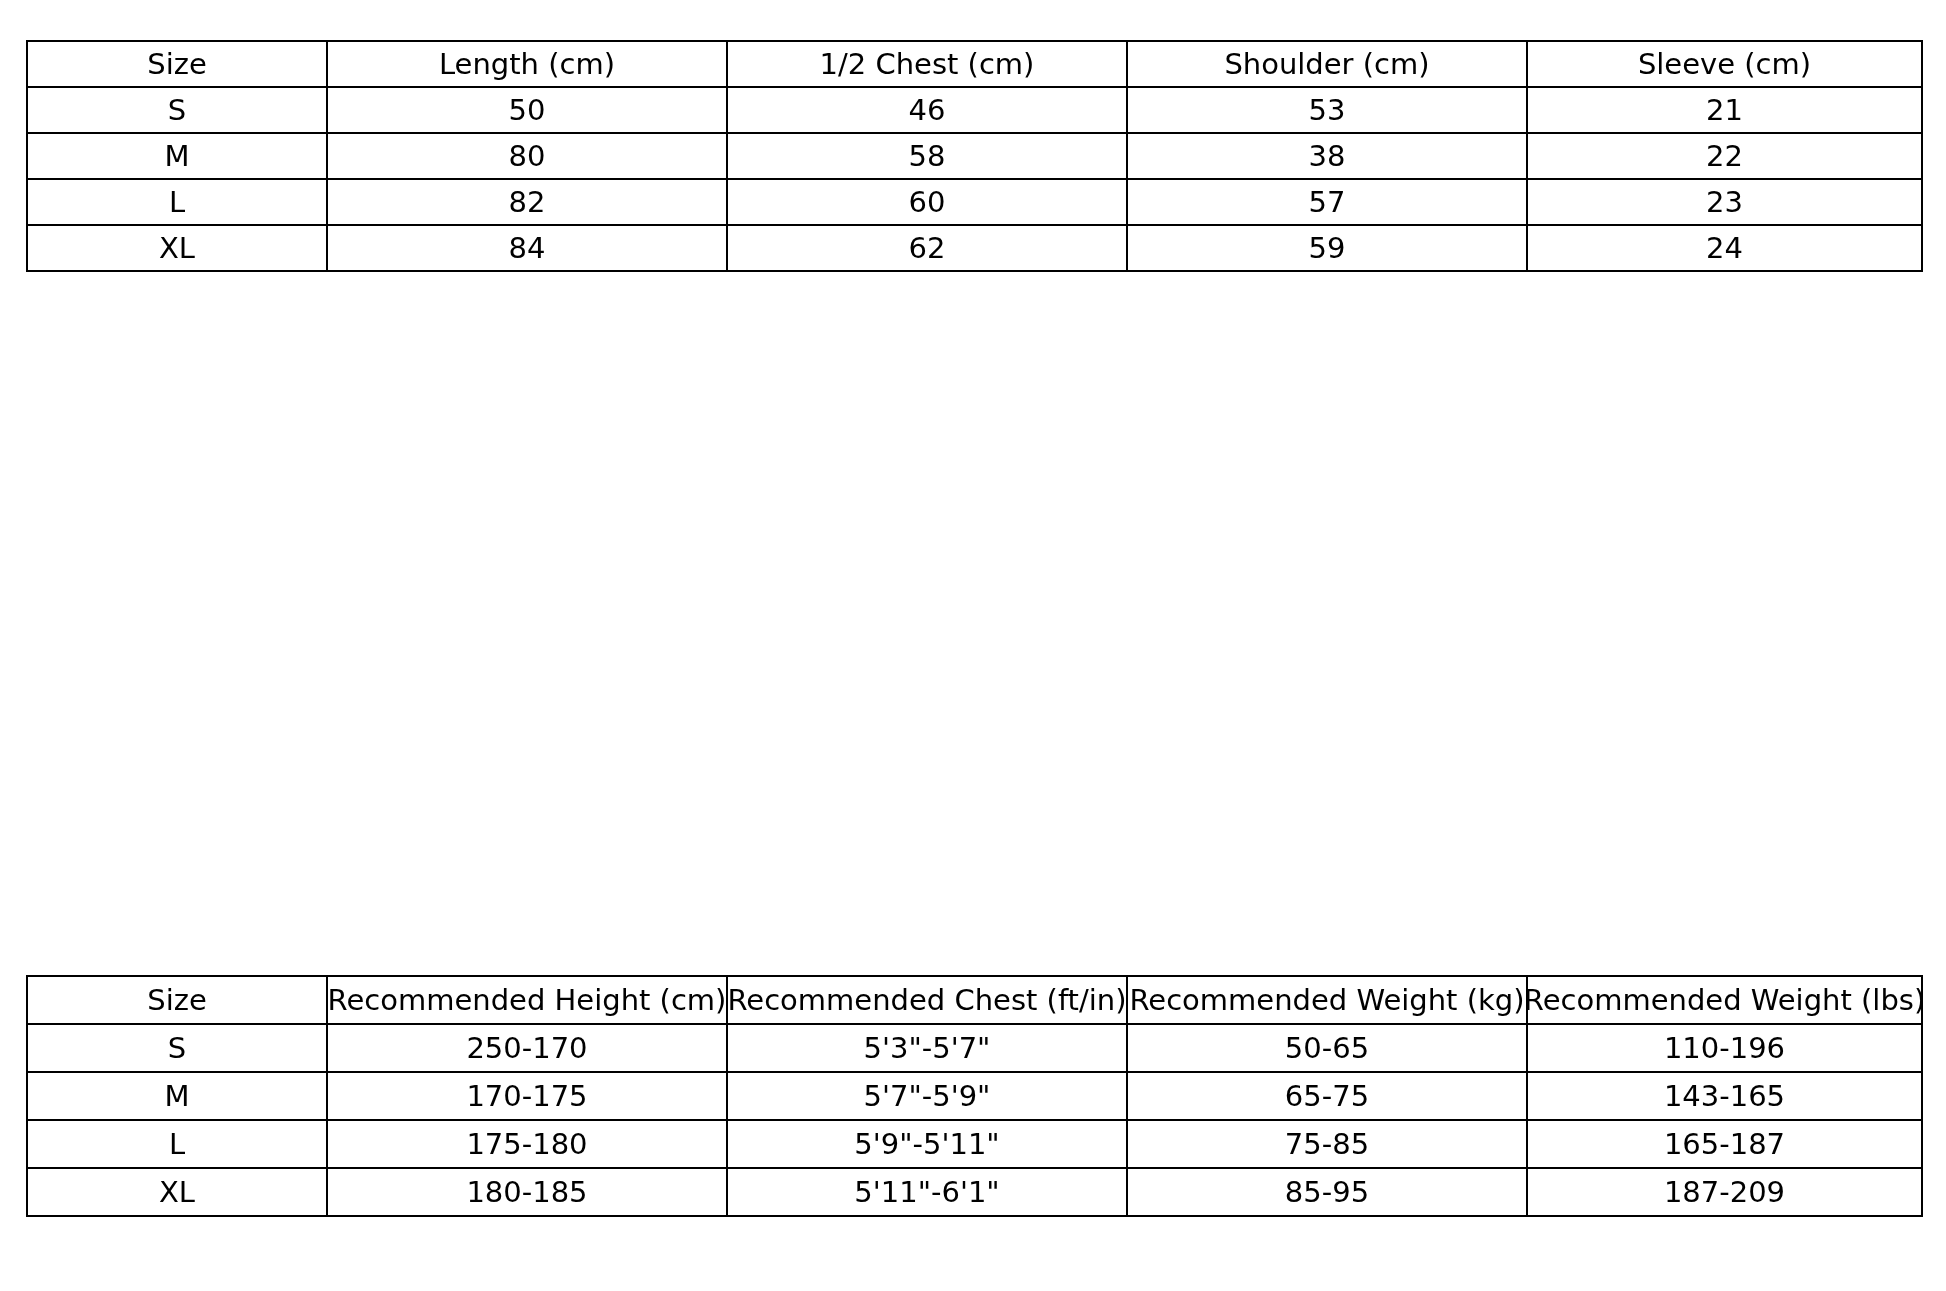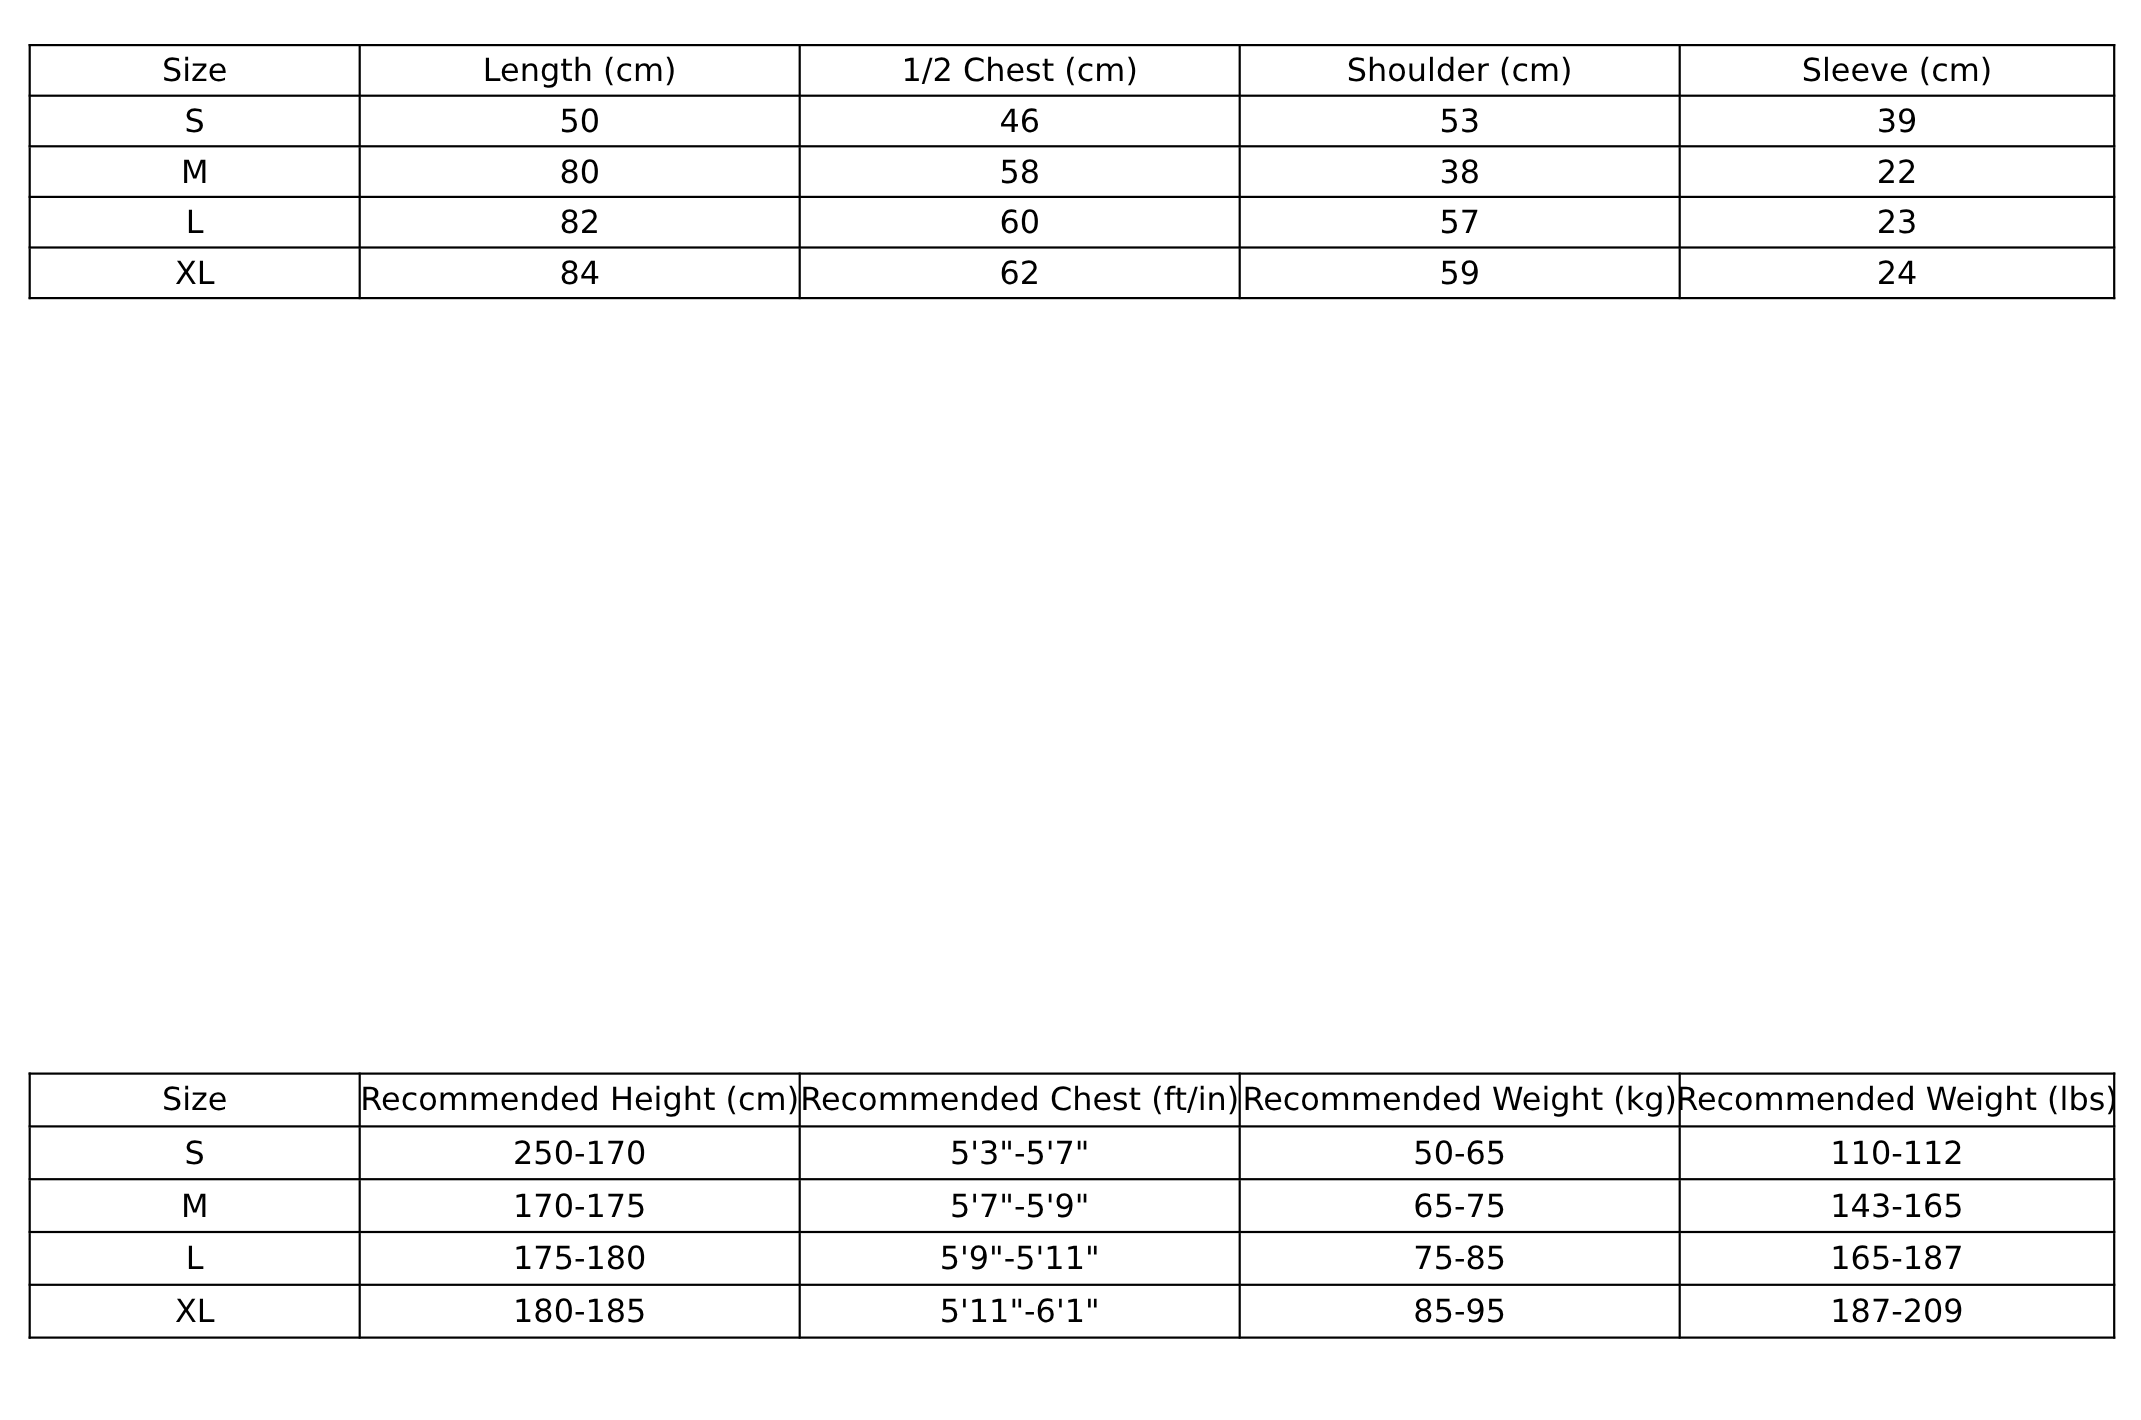--- a/index.html
+++ b/index.html
@@ -110,21 +110,21 @@
         <th>Shoulder (cm)</th>
         <th>Sleeve (cm)</th>
       </tr>
     </thead>
     <tbody>
       <tr>
         <td>S</td>
         <td>50</td>
         <td>46</td>
         <td>53</td>
-        <td>39</td>
+        <td>21</td>
       </tr>
       <tr>
         <td>M</td>
         <td>80</td>
         <td>58</td>
         <td>38</td>
         <td>22</td>
       </tr>
       <tr>
         <td>L</td>
@@ -169,21 +169,21 @@
             <span class="hdr-text">Recommended Weight (lbs)</span>
           </th>
       </tr>
     </thead>
     <tbody>
       <tr>
         <td>S</td>
         <td>250-170</td>
         <td>5'3"-5'7"</td>
         <td>50-65</td>
-        <td>110-112</td>
+        <td>110-196</td>
       </tr>
       <tr>
         <td>M</td>
         <td>170-175</td>
         <td>5'7"-5'9"</td>
         <td>65-75</td>
         <td>143-165</td>
       </tr>
       <tr>
         <td>L</td>

